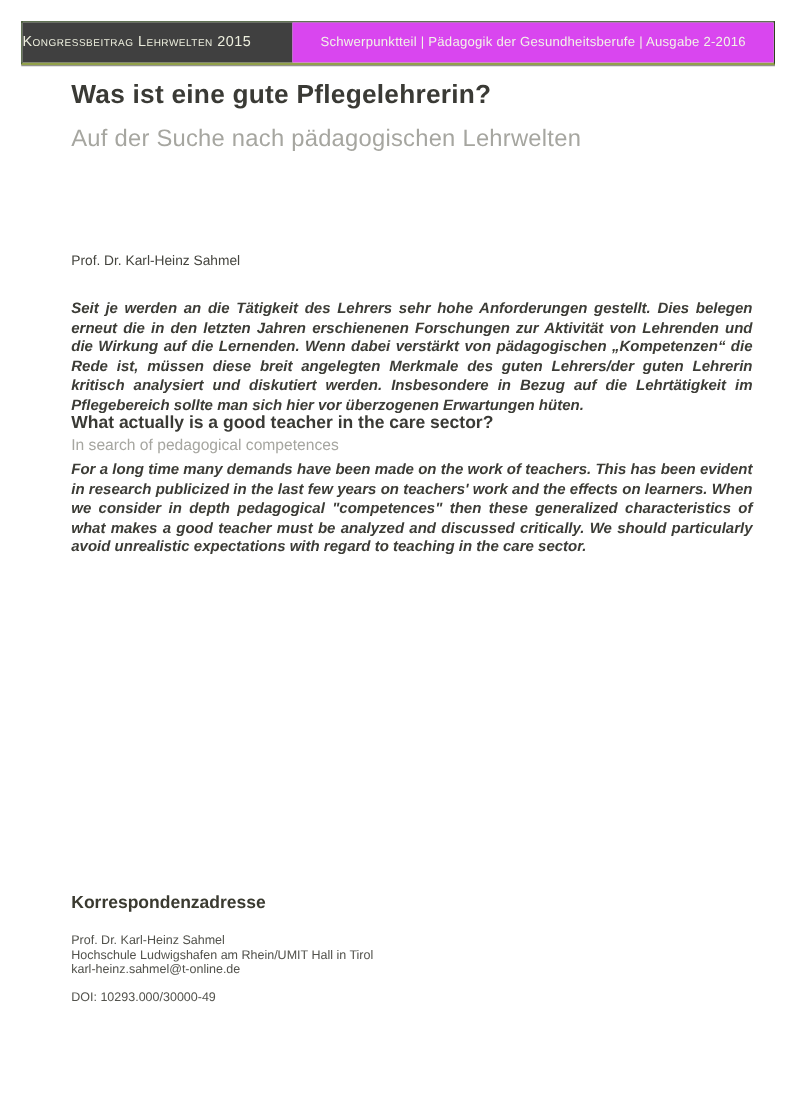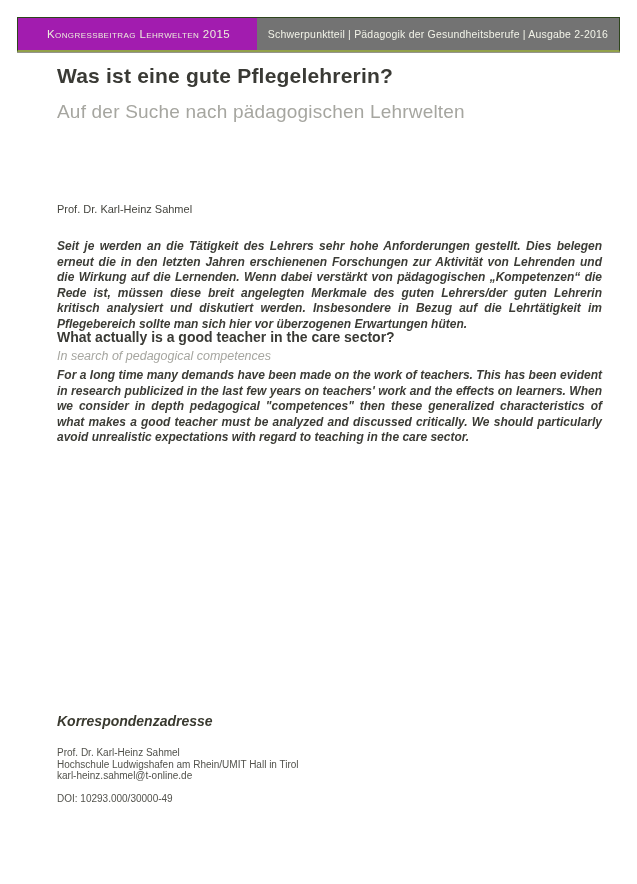--- a/index.html
+++ b/index.html
@@ -22,36 +22,35 @@
     left: 17px;
     top: 17px;
     width: 601px;
     height: 32px;
     display: flex;
     border: 1px solid #2e451c;
     border-bottom: 2px solid #92a14a;
     box-shadow: 0 1px 0 rgba(60, 60, 50, 0.55);
   }
   .topbar-left {
-    width: 239px;
-    background: #a21caf;
+    width: 216px;
+    background: #404040;
     display: flex;
     align-items: center;
-    padding-left: 29px;
     box-sizing: border-box;
   }
   .topbar-left span {
     color: #eceedd;
     font-variant: small-caps;
     font-size: 11.5px;
     letter-spacing: 0.4px;
   }
   .topbar-right {
     flex: 1;
-    background: #737373;
+    background: #d946ef;
     display: flex;
     align-items: center;
     justify-content: center;
   }
   .topbar-right span {
     color: #f2f3e8;
     font-size: 10.5px;
     letter-spacing: 0.2px;
   }
 
@@ -103,21 +102,20 @@
     font-weight: 700;
     color: #3a3a35;
   }
   .en-subheading {
     position: absolute;
     left: 57px;
     top: 349px;
     font-size: 12.5px;
     font-weight: 400;
     color: #a6a6a0;
-    font-style: italic;
   }
 
   .corr-heading {
     position: absolute;
     left: 57px;
     top: 713px;
     font-size: 14px;
     font-weight: 700;
     color: #3a3a30;
   }
@@ -172,21 +170,21 @@
   <p class="author" style="margin:0;">Prof. Dr. Karl-Heinz Sahmel</p>
 
   <p class="abstract abstract-de" style="margin:0;">Seit je werden an die Tätigkeit des Lehrers sehr hohe Anforderungen gestellt. Dies belegen erneut die in den letzten Jahren erschienenen Forschungen zur Aktivität von Lehrenden und die Wirkung auf die Lernenden. Wenn dabei verstärkt von pädagogischen „Kompetenzen“ die Rede ist, müssen diese breit angelegten Merkmale des guten Lehrers/der guten Lehrerin kritisch analysiert und diskutiert werden. Insbesondere in Bezug auf die Lehrtätigkeit im Pflegebereich sollte man sich hier vor überzogenen Erwartungen hüten.</p>
 
   <h3 class="en-heading" style="margin:0;">What actually is a good teacher in the care sector?</h3>
 
   <h4 class="en-subheading" style="margin:0;">In search of pedagogical competences</h4>
 
   <p class="abstract abstract-en" style="margin:0;">For a long time many demands have been made on the work of teachers. This has been evident in research publicized in the last few years on teachers' work and the effects on learners. When we consider in depth pedagogical "competences" then these generalized characteristics of what makes a good teacher must be analyzed and discussed critically. We should particularly avoid unrealistic expectations with regard to teaching in the care sector.</p>
 
-  <h5 class="corr-heading" style="margin:0;font-style:italic;">Korrespondenzadresse</h5>
+  <h5 class="corr-heading" style="margin:0;">Korrespondenzadresse</h5>
 
   <div class="corr-block">
     <p>Prof. Dr. Karl-Heinz Sahmel</p>
     <p>Hochschule Ludwigshafen am Rhein/UMIT Hall in Tirol</p>
     <p>karl-heinz.sahmel@t-online.de</p>
   </div>
 
   <p class="doi" style="margin:0;">DOI: 10293.000/30000-49</p>
 
 

